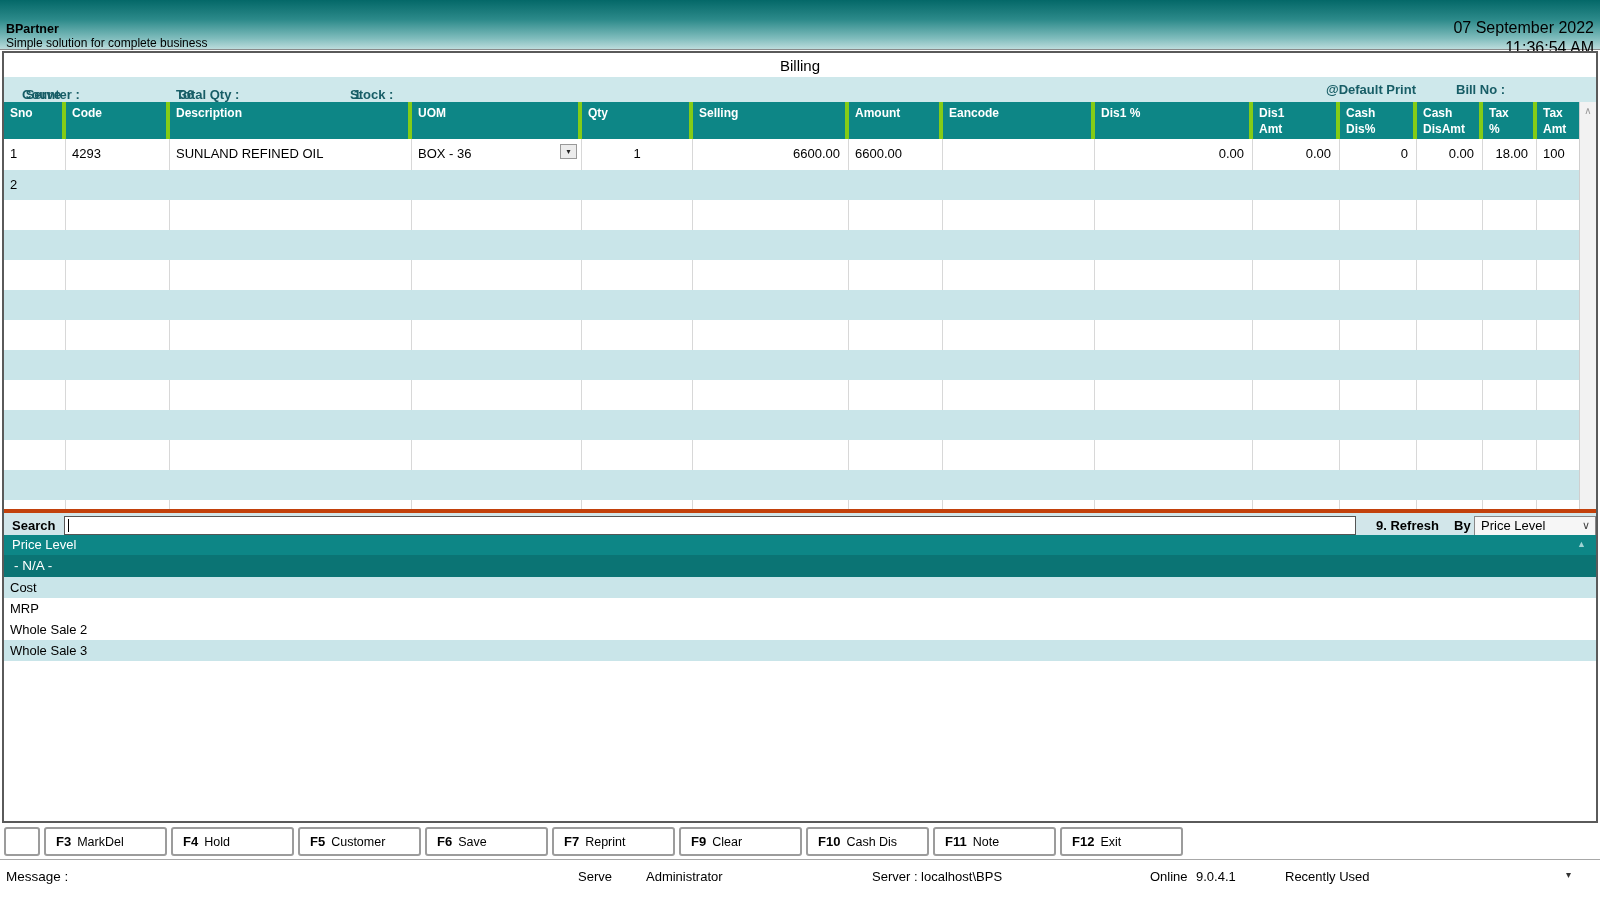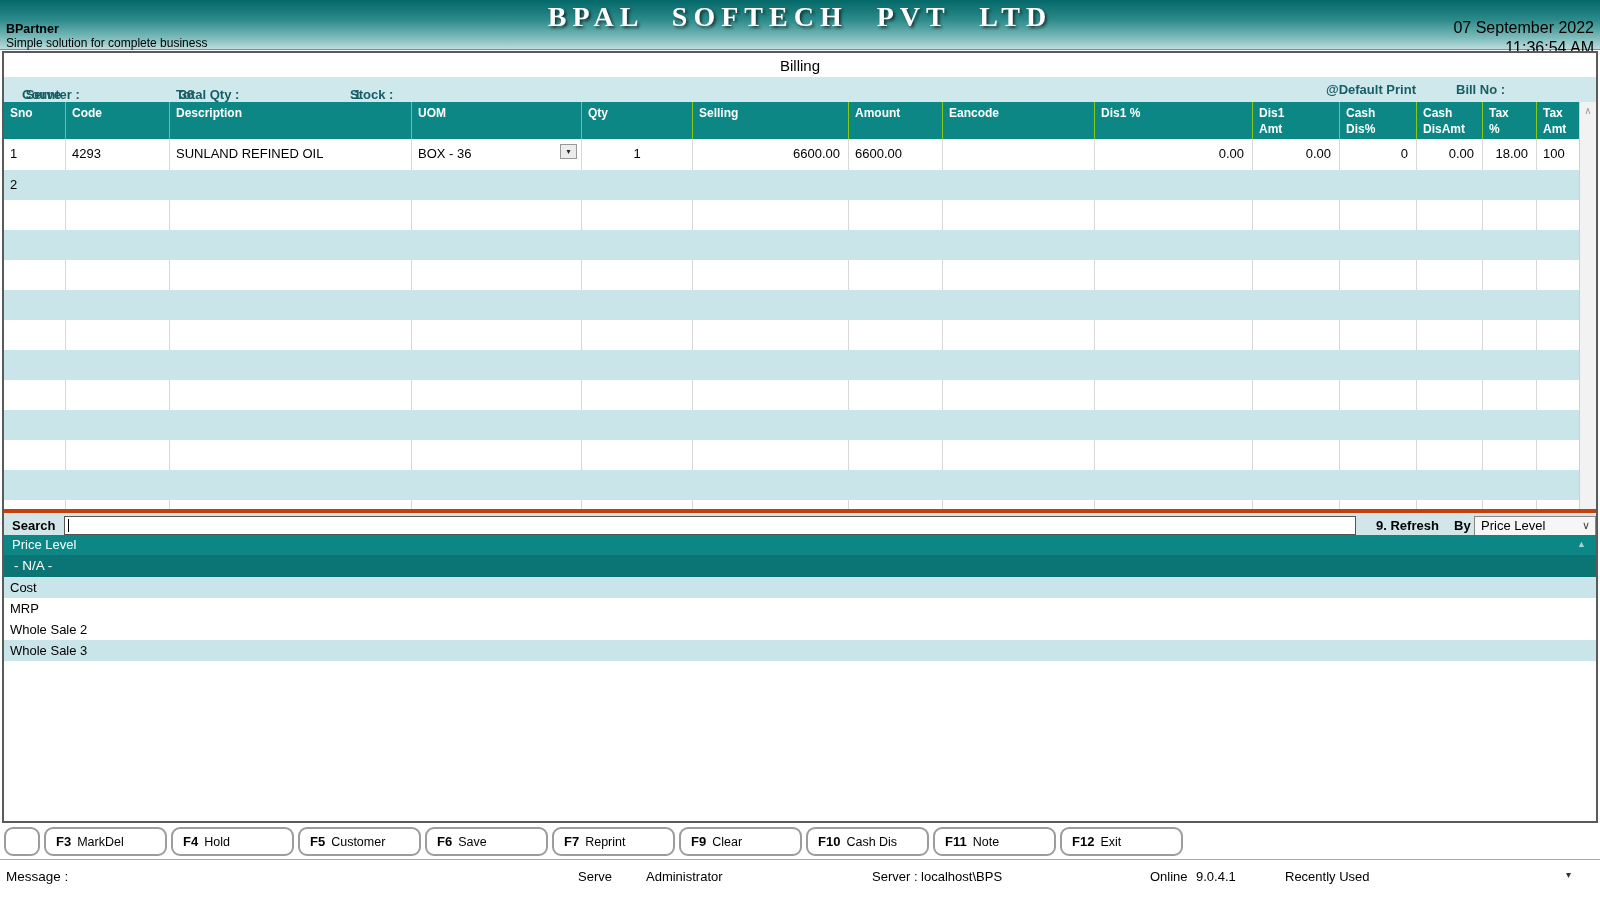--- a/index.html
+++ b/index.html
@@ -23,21 +23,21 @@
     border:2px solid #5a5a5a; background:#fff; display:flex; flex-direction:column; }
   .billing-title { height:24px; text-align:center; font-size:15px; padding-top:4px; background:#fff; }
   .info-bar { position:relative; height:25px; background:#cee8eb; font-size:13px; font-weight:bold; color:#175d66; }
   .info-bar span { position:absolute; top:5px; white-space:nowrap; }
   .i1{left:18px;} .i2{left:172px;} .i3{left:346px;} .i4{left:1322px;} .i5{left:1452px;}
 
   
   .grid { position:relative; height:407px; }
   .grid-header { display:flex; height:37px; background:#0d8686; overflow:hidden; width:1592px; }
   .hcell { flex:none; color:#fff; font-weight:bold; font-size:12px; padding:4px 4px 0 6px;
-    border-right:1px solid #84cc16; white-space:pre-line; line-height:1.3; }
+    border-right:4px solid #84cc16; white-space:pre-line; line-height:1.3; }
   .grid-body { height:370px; overflow:hidden; width:1575px; background:#fff; }
   .grid-row { display:flex; height:30px; width:1578px; }
   .grid-row.first { height:31px; }
   .grid-row.blue { background:#c9e5e9; }
   .grid-row.white { background:#fff; }
   .grid-row.white .cell { border-right:1px solid #d8d8d8; }
   .cell { flex:none; font-size:13px; padding-top:7px; overflow:hidden; white-space:nowrap; position:relative; }
   .al { text-align:left; padding-left:6px; }
   .ac { text-align:center; }
   .ar { text-align:right; padding-right:8px; }
@@ -64,42 +64,41 @@
   .pl-sort { position:absolute; right:10px; top:4px; font-size:9px; color:#9fd4d4; }
   .plitem { height:21px; font-size:13px; padding:3px 0 0 6px; }
   .plitem.sel { height:22px; background:#0b7474; color:#fff; padding-left:10px; font-size:13.5px; }
   .plitem.b { background:#c9e5e9; }
   .plitem.w { background:#fff; }
   .panel-filler { flex:1; background:#fff; }
 
   
   .function-bar { position:absolute; top:823px; left:0; width:1600px; height:36px; background:#fff; padding:4px 0 0 4px; }
   .fkey { display:inline-flex; align-items:center; height:29px; background:#fff;
-    border:2px solid #9c9c9c; border-radius:9px; margin-right:4px; padding:0 10px;
+    border:2px solid #9c9c9c; border-radius:3px; margin-right:4px; padding:0 10px;
     font-family:"Liberation Sans", sans-serif; font-size:13px; vertical-align:top; width:123px; }
   .fkey.small { width:36px; padding:0; }
   .fk { font-weight:bold; margin-right:6px; }
   .fl { font-size:12.5px; }
 
   
   .status-bar { position:absolute; top:859px; left:0; width:1600px; height:41px;
     background:#fff; border-top:1px solid #a8a8a8; font-size:13px; }
   .status-bar span { position:absolute; top:9px; white-space:nowrap; }
   .s1{left:6px; font-size:13.5px;} .s2{left:578px;} .s3{left:646px;} .s4{left:872px;}
   .s5{left:1106px;margin-left:44px;} .s6{left:1196px;} .s7{left:1285px;} .s8{left:1566px; font-size:10px; color:#333;}
 </style>
 </head>
 <body>
 
 <div class="app-header">
   <div class="brand">
     <b>BPartner</b>
     <div>Simple solution for complete business</div>
   </div>
-  <div class="company-title">BPAL SOFTECH PVT LTD</div>
   <div class="datetime">
     <div>07 September 2022</div>
     <div>11:36:54 AM</div>
   </div>
 </div>
 
 <div class="main-panel">
   <div class="billing-title">Billing</div>
 
   <div class="info-bar">

